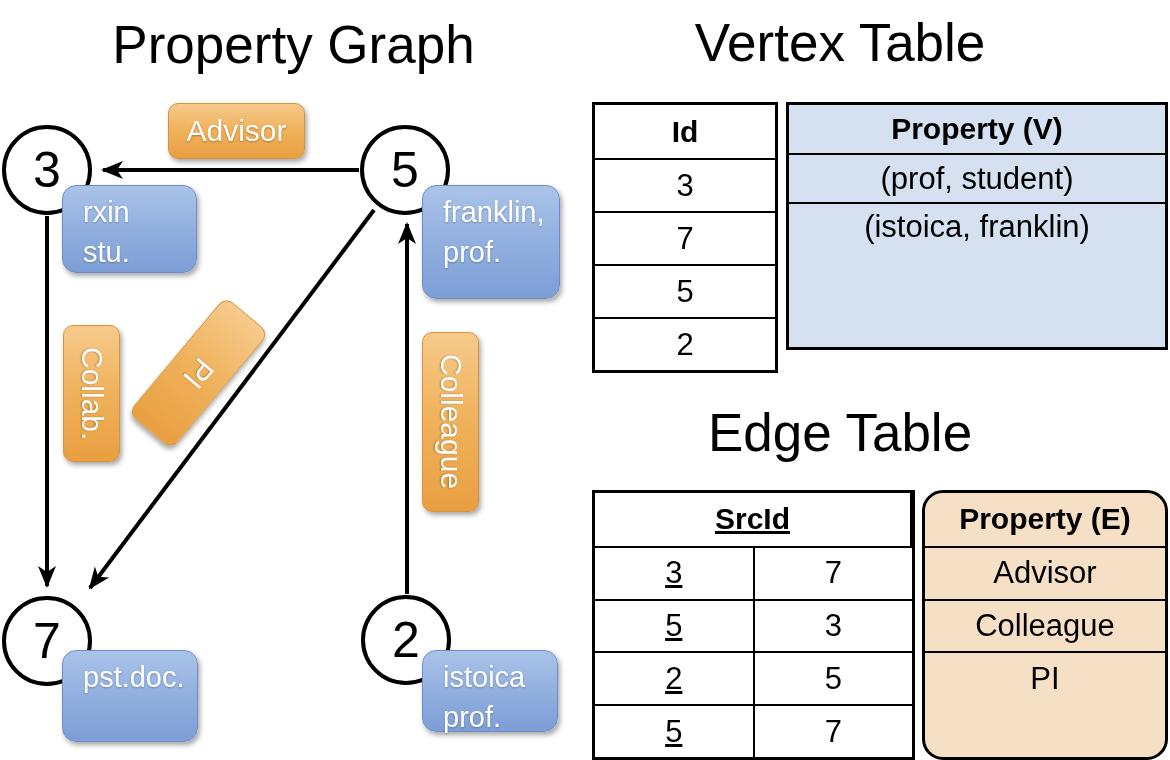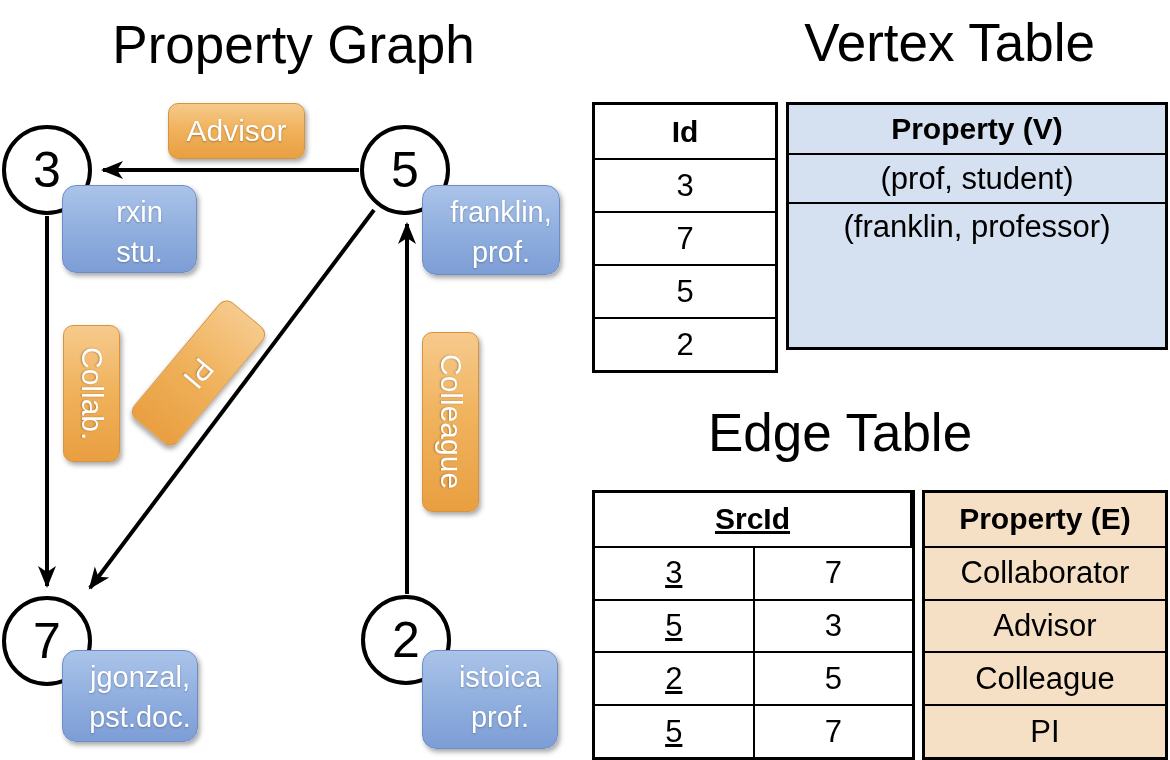--- a/index.html
+++ b/index.html
@@ -28,21 +28,21 @@
     font-size:30px;
   }
   .edge-label.vert { writing-mode:vertical-rl; }
   
   .prop-box {
     position:absolute; border-radius:14px; box-sizing:border-box;
     background:linear-gradient(180deg,#aac3e9 0%,#8faede 55%,#7d9dd6 100%);
     border:1px solid #6e8cc8;
     box-shadow:2px 3px 5px rgba(0,0,0,0.35);
     color:#fff; text-shadow:0 1px 2px rgba(0,0,0,0.25);
-    font-size:29px; line-height:40px; padding:6px 0 0 20px;text-align:center;
+    font-size:29px; line-height:40px; padding:6px 0 0 20px;
   }
   
   .tbl {
     position:absolute; border:3px solid #000; box-sizing:border-box;
     display:grid; grid-template-rows:repeat(5,1fr); background:#fff;
   }
   .tbl .trow {
     display:flex; align-items:stretch; border-top:2px solid #000;
     font-size:31px;
   }
@@ -89,34 +89,33 @@
 
 <div class="edge-label" style="left:168px; top:103px; width:135px; height:54px;">Advisor</div>
 <div class="edge-label vert" style="left:63px; top:325px; width:55px; height:135px;">Collab.</div>
 <div class="edge-label vert" style="left:170px; top:297px; width:55px; height:150px; transform:rotate(40deg);">PI</div>
 <div class="edge-label vert" style="left:422px; top:332px; width:55px; height:178px;">Colleague</div>
 
 <div class="prop-box" style="left:62px; top:185px; width:135px; height:88px;">
   <div>rxin</div>
   <div>stu.</div>
 </div>
-<div class="prop-box" style="left:422px; top:185px; width:138px; height:90px;">
+<div class="prop-box" style="left:422px; top:185px; width:138px; height:114px;">
   <div>franklin,</div>
   <div>prof.</div>
 </div>
 <div class="prop-box" style="left:62px; top:650px; width:136px; height:92px;">
-  <div>jgonzal,</div>
   <div>pst.doc.</div>
 </div>
-<div class="prop-box" style="left:422px; top:650px; width:136px; height:99px;">
+<div class="prop-box" style="left:422px; top:650px; width:136px; height:82px;">
   <div>istoica</div>
   <div>prof.</div>
 </div>
 
-<div class="panel-title" style="left:585px; width:510px; top:12px;text-align:right;">Vertex Table</div>
+<div class="panel-title" style="left:585px; width:510px; top:12px;">Vertex Table</div>
 
 <div class="tbl" style="left:592px; top:102px; width:186px; height:271px;">
   <div class="trow">
       <div class="tcell hdr">Id</div>
     </div>
   <div class="trow">
       <div class="tcell">3</div>
     </div>
   <div class="trow">
       <div class="tcell">7</div>
@@ -130,21 +129,21 @@
 </div>
 
 <div class="tbl blue-fill" style="left:786px; top:102px; width:382px; height:248px;">
   <div class="trow">
       <div class="tcell hdr">Property (V)</div>
     </div>
   <div class="trow">
       <div class="tcell">(prof, student)</div>
     </div>
   <div class="trow">
-      <div class="tcell">(franklin, professor)</div>
+      <div class="tcell">(istoica, franklin)</div>
     </div>
 </div>
 
 <div class="panel-title" style="left:585px; width:510px; top:402px;">Edge Table</div>
 
 <div class="tbl" style="left:592px; top:490px; width:323px; height:270px;">
   <div class="trow">
     <div class="tcell hdr cell-src">SrcId</div>
   </div>
   <div class="trow">
@@ -158,26 +157,23 @@
   <div class="trow">
     <div class="tcell cell-src">2</div>
     <div class="tcell">5</div>
   </div>
   <div class="trow">
     <div class="tcell cell-src">5</div>
     <div class="tcell">7</div>
   </div>
 </div>
 
-<div class="tbl tan-fill" style="left:922px; top:490px; width:246px; height:270px;">
+<div class="tbl tan-fill" style="left:922px; top:490px; width:246px; height:270px;border-radius:21px;">
   <div class="trow">
       <div class="tcell hdr">Property (E)</div>
-    </div>
-  <div class="trow">
-      <div class="tcell">Collaborator</div>
     </div>
   <div class="trow">
       <div class="tcell">Advisor</div>
     </div>
   <div class="trow">
       <div class="tcell">Colleague</div>
     </div>
   <div class="trow">
       <div class="tcell">PI</div>
     </div>

